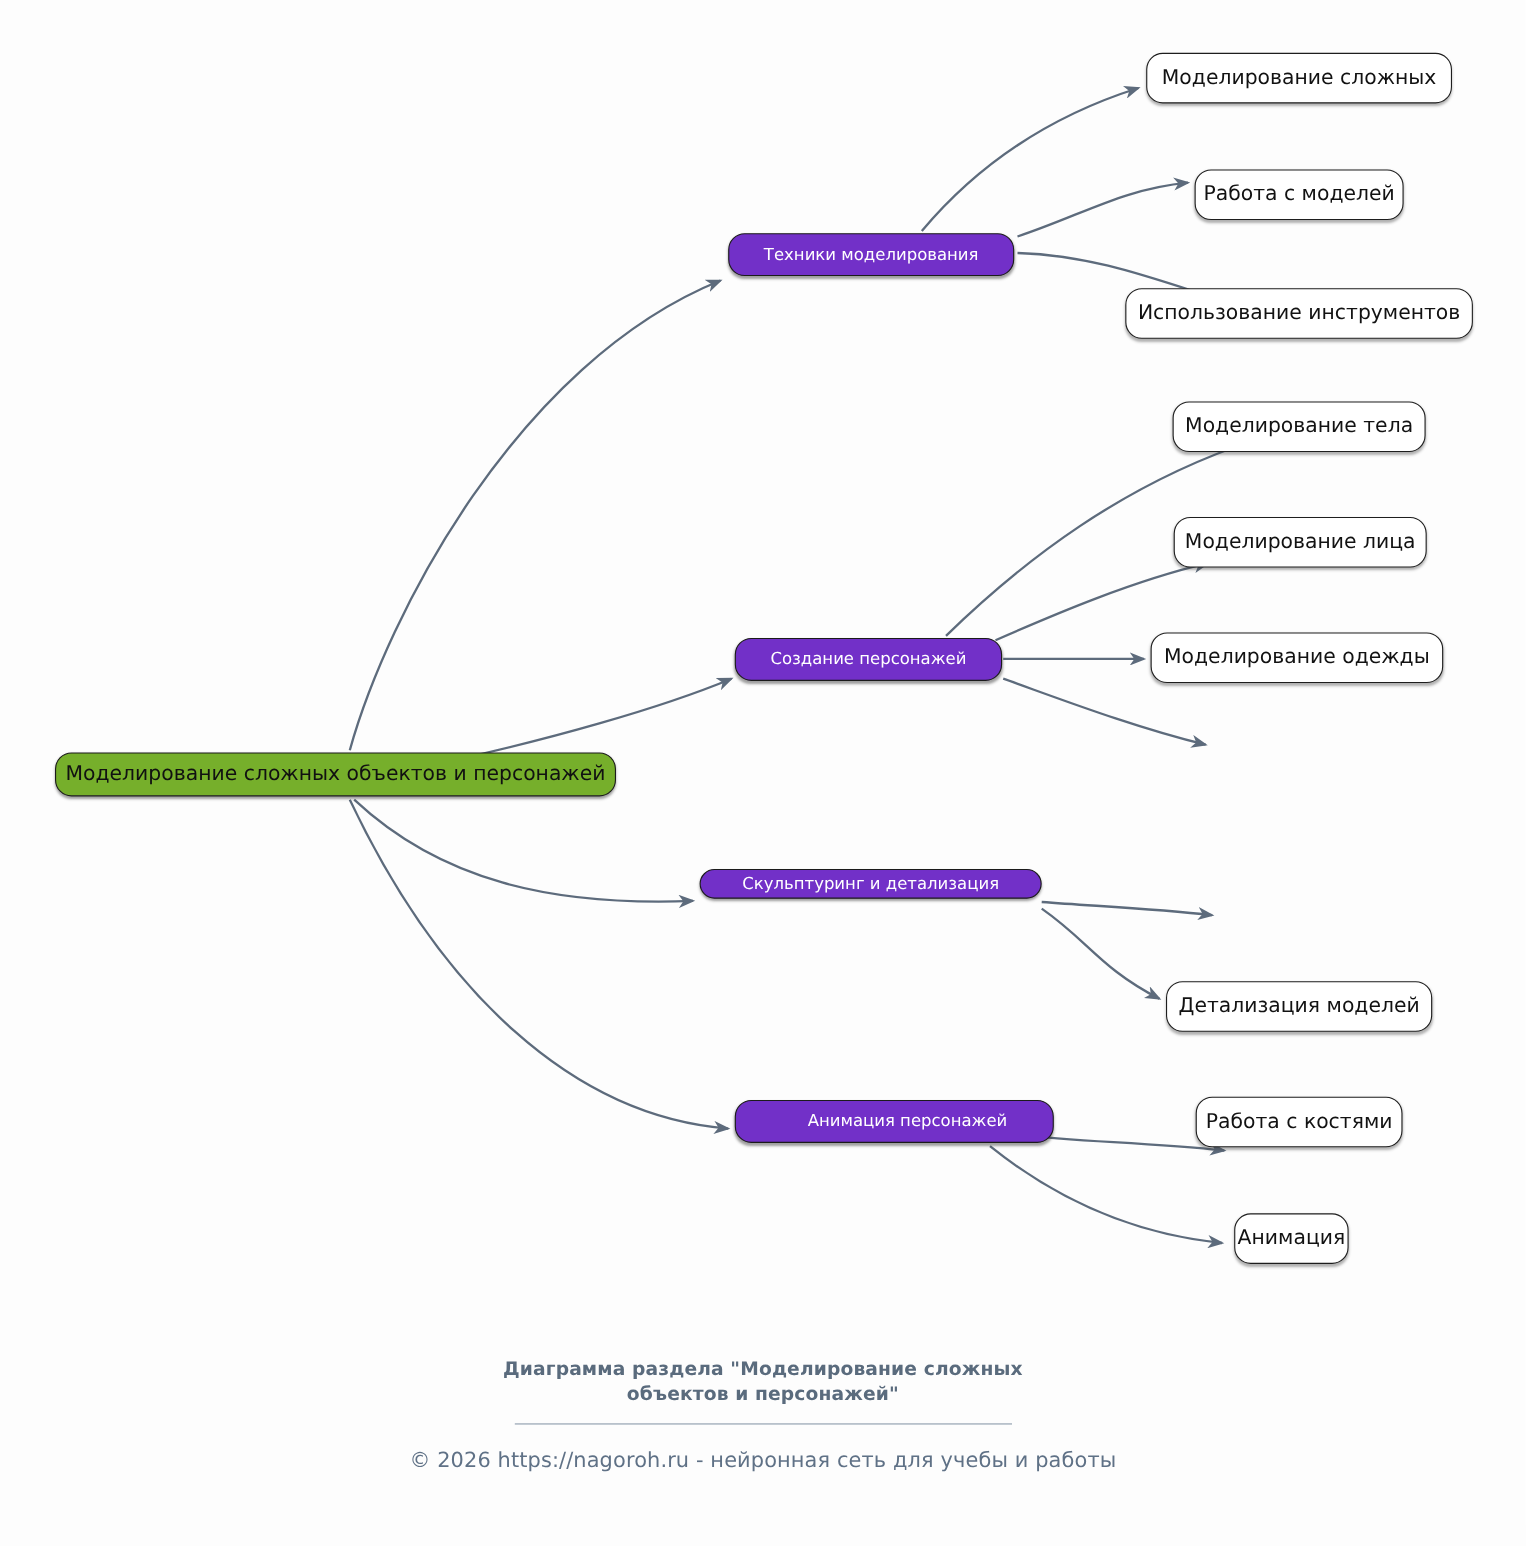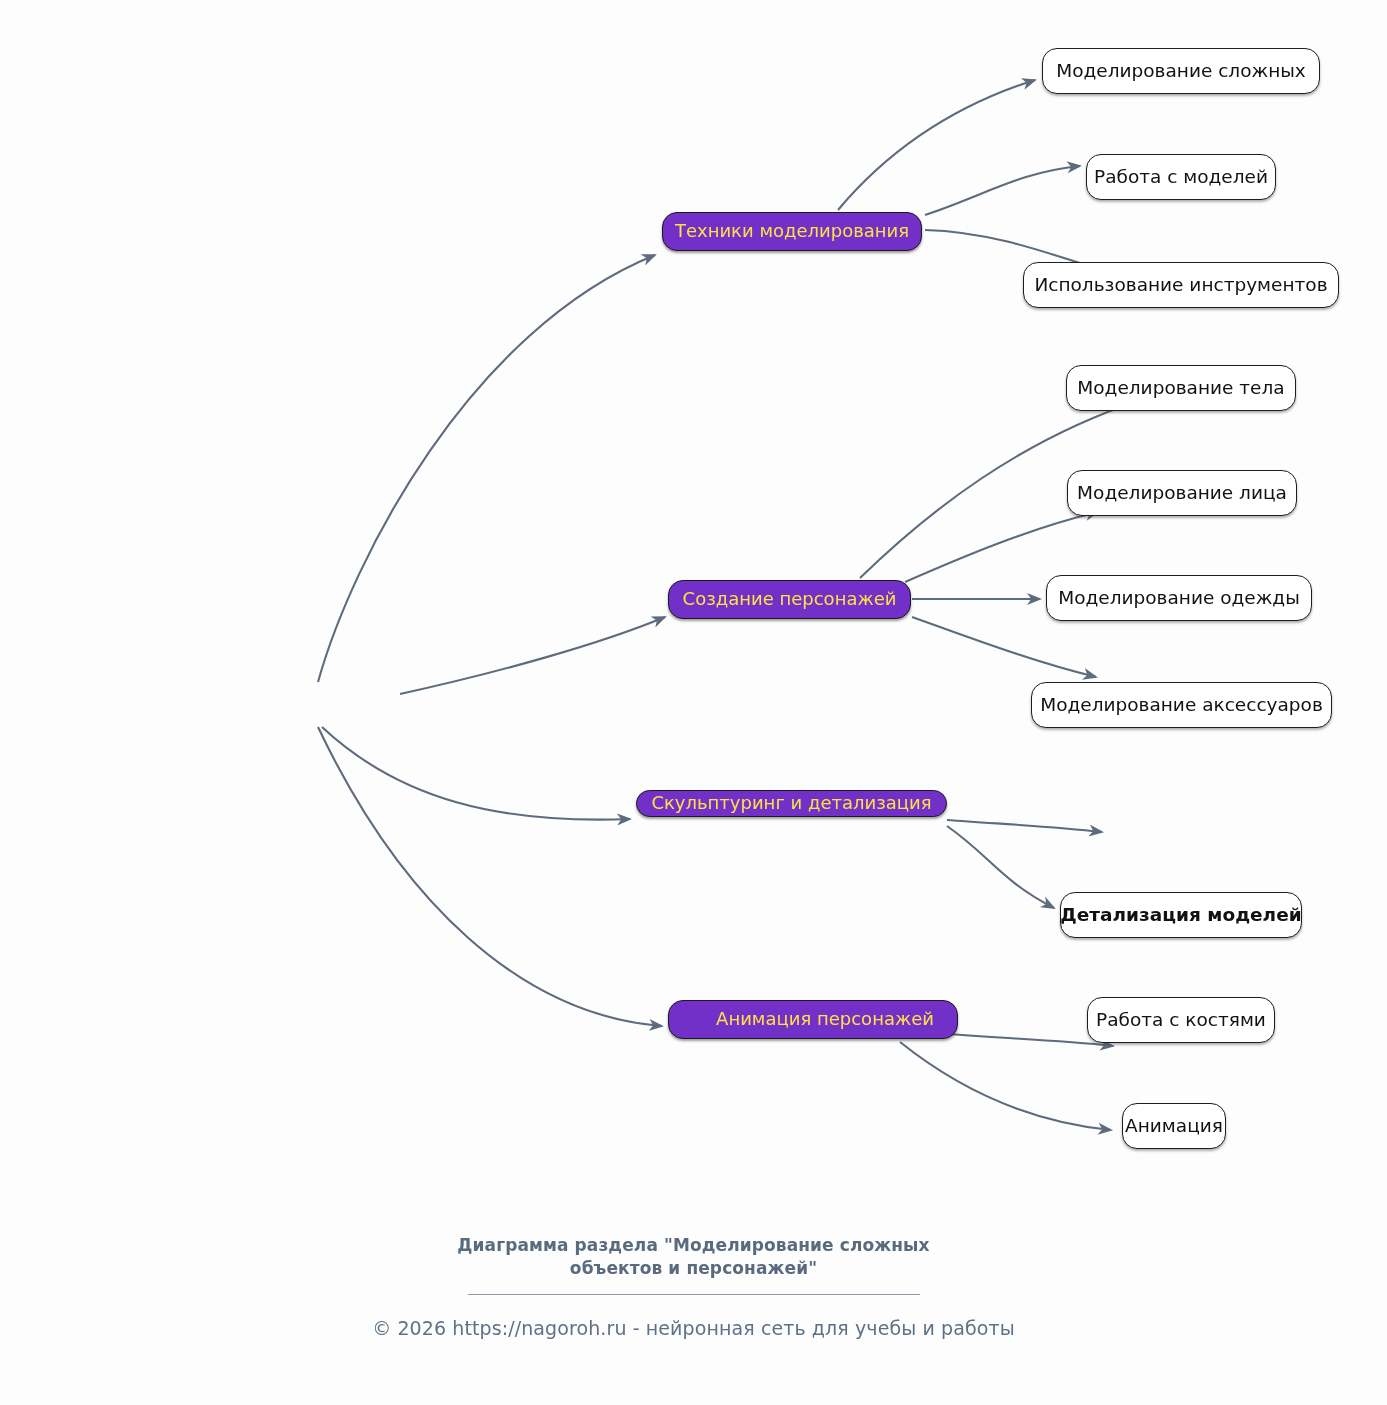--- a/index.html
+++ b/index.html
@@ -40,22 +40,22 @@
   .node-root {
     background: #76af2b;
     border: 1.6px solid #1b1b1b;
     color: #111111;
     font-size: 18.5px;
     box-shadow: 0 2px 2.5px rgba(40,40,40,0.45);
   }
   .node-branch {
     background: #7230c8;
     border: 1.6px solid #1b1b1b;
-    color: #fde047;
-    font-size: 18px;
+    color: #ffffff;
+    font-size: 15px;
     box-shadow: 0 2px 2.5px rgba(40,40,40,0.45);
   }
   .node-leaf {
     background: #ffffff;
     border: 1.7px solid #1e1e1e;
     color: #121212;
     font-size: 18.5px;
     box-shadow: 0 2px 2.5px rgba(60,60,60,0.40);
   }
   .footer {
@@ -112,20 +112,23 @@
       <path d="M 912,617 C 960,634 1030,661 1096,677"></path>
 
       <path d="M 947,820 C 1000,824 1050,826 1102,832"></path>
       <path d="M 947,826 C 990,856 1000,880 1054,908"></path>
 
       <path d="M 912,1030 C 970,1038 1040,1038 1113,1046"></path>
       <path d="M 900,1042 C 960,1090 1030,1122 1111,1130"></path>
     </g>
   </svg>
 
+  <div class="node node-root" style="left:50px; top:684px; width:510px; height:40px;">
+    <span>Моделирование сложных объектов и персонажей</span>
+  </div>
 
   <div class="node node-branch" style="left:662px; top:212px; width:260px; height:39px;">
     <span>Техники моделирования</span>
   </div>
   <div class="node node-leaf" style="left:1042px; top:48px; width:278px; height:46px;">
     <span>Моделирование сложных</span>
   </div>
   <div class="node node-leaf" style="left:1086px; top:154px; width:190px; height:46px;">
     <span>Работа с моделей</span>
   </div>
@@ -138,28 +141,25 @@
   </div>
   <div class="node node-leaf" style="left:1066px; top:365px; width:230px; height:46px;">
     <span>Моделирование тела</span>
   </div>
   <div class="node node-leaf" style="left:1067px; top:470px; width:230px; height:46px;">
     <span>Моделирование лица</span>
   </div>
   <div class="node node-leaf" style="left:1046px; top:575px; width:266px; height:46px;">
     <span>Моделирование одежды</span>
   </div>
-  <div class="node node-leaf" style="left:1031px; top:682px; width:301px; height:46px;">
-    <span>Моделирование аксессуаров</span>
-  </div>
 
   <div class="node node-branch" style="left:636px; top:790px; width:311px; height:27px;">
     <span>Скульптуринг и детализация</span>
   </div>
-  <div class="node node-leaf" style="left:1060px; top:892px; width:242px; height:46px;font-weight:bold;">
+  <div class="node node-leaf" style="left:1060px; top:892px; width:242px; height:46px;">
     <span>Детализация моделей</span>
   </div>
 
   <div class="node node-branch" style="left:668px; top:1000px; width:290px; height:39px;padding-left:24px;">
     <span>Анимация персонажей</span>
   </div>
   <div class="node node-leaf" style="left:1087px; top:997px; width:188px; height:46px;">
     <span>Работа с костями</span>
   </div>
   <div class="node node-leaf" style="left:1122px; top:1103px; width:104px; height:46px;">

